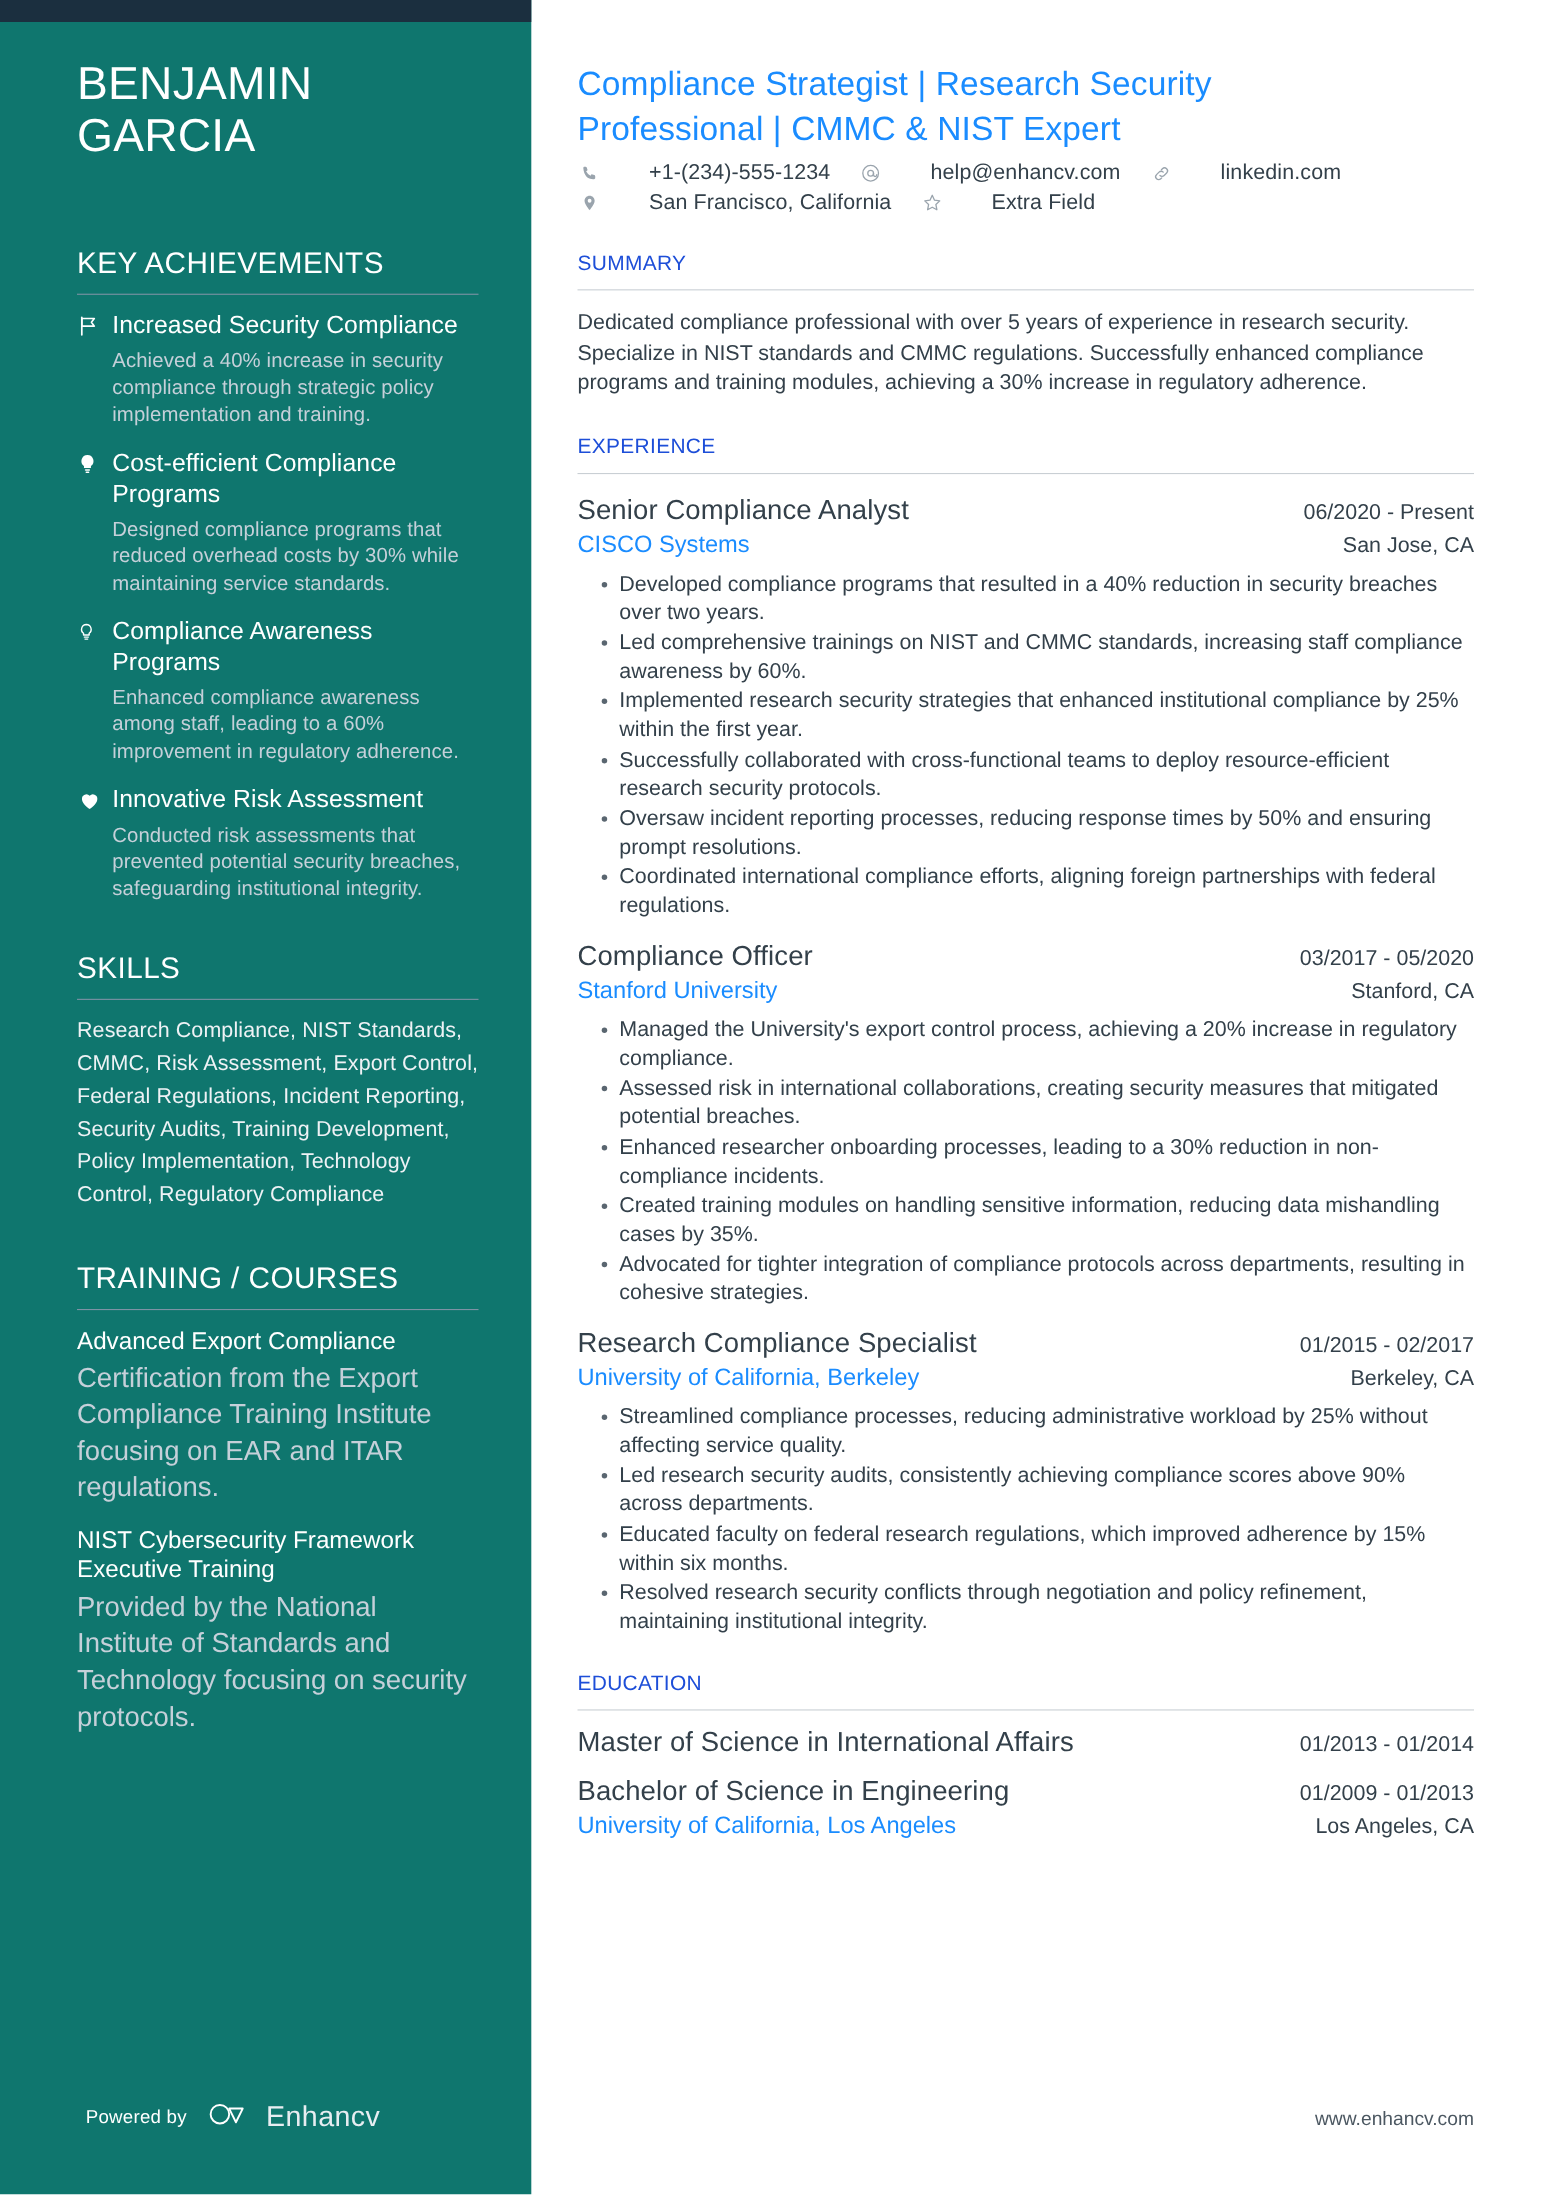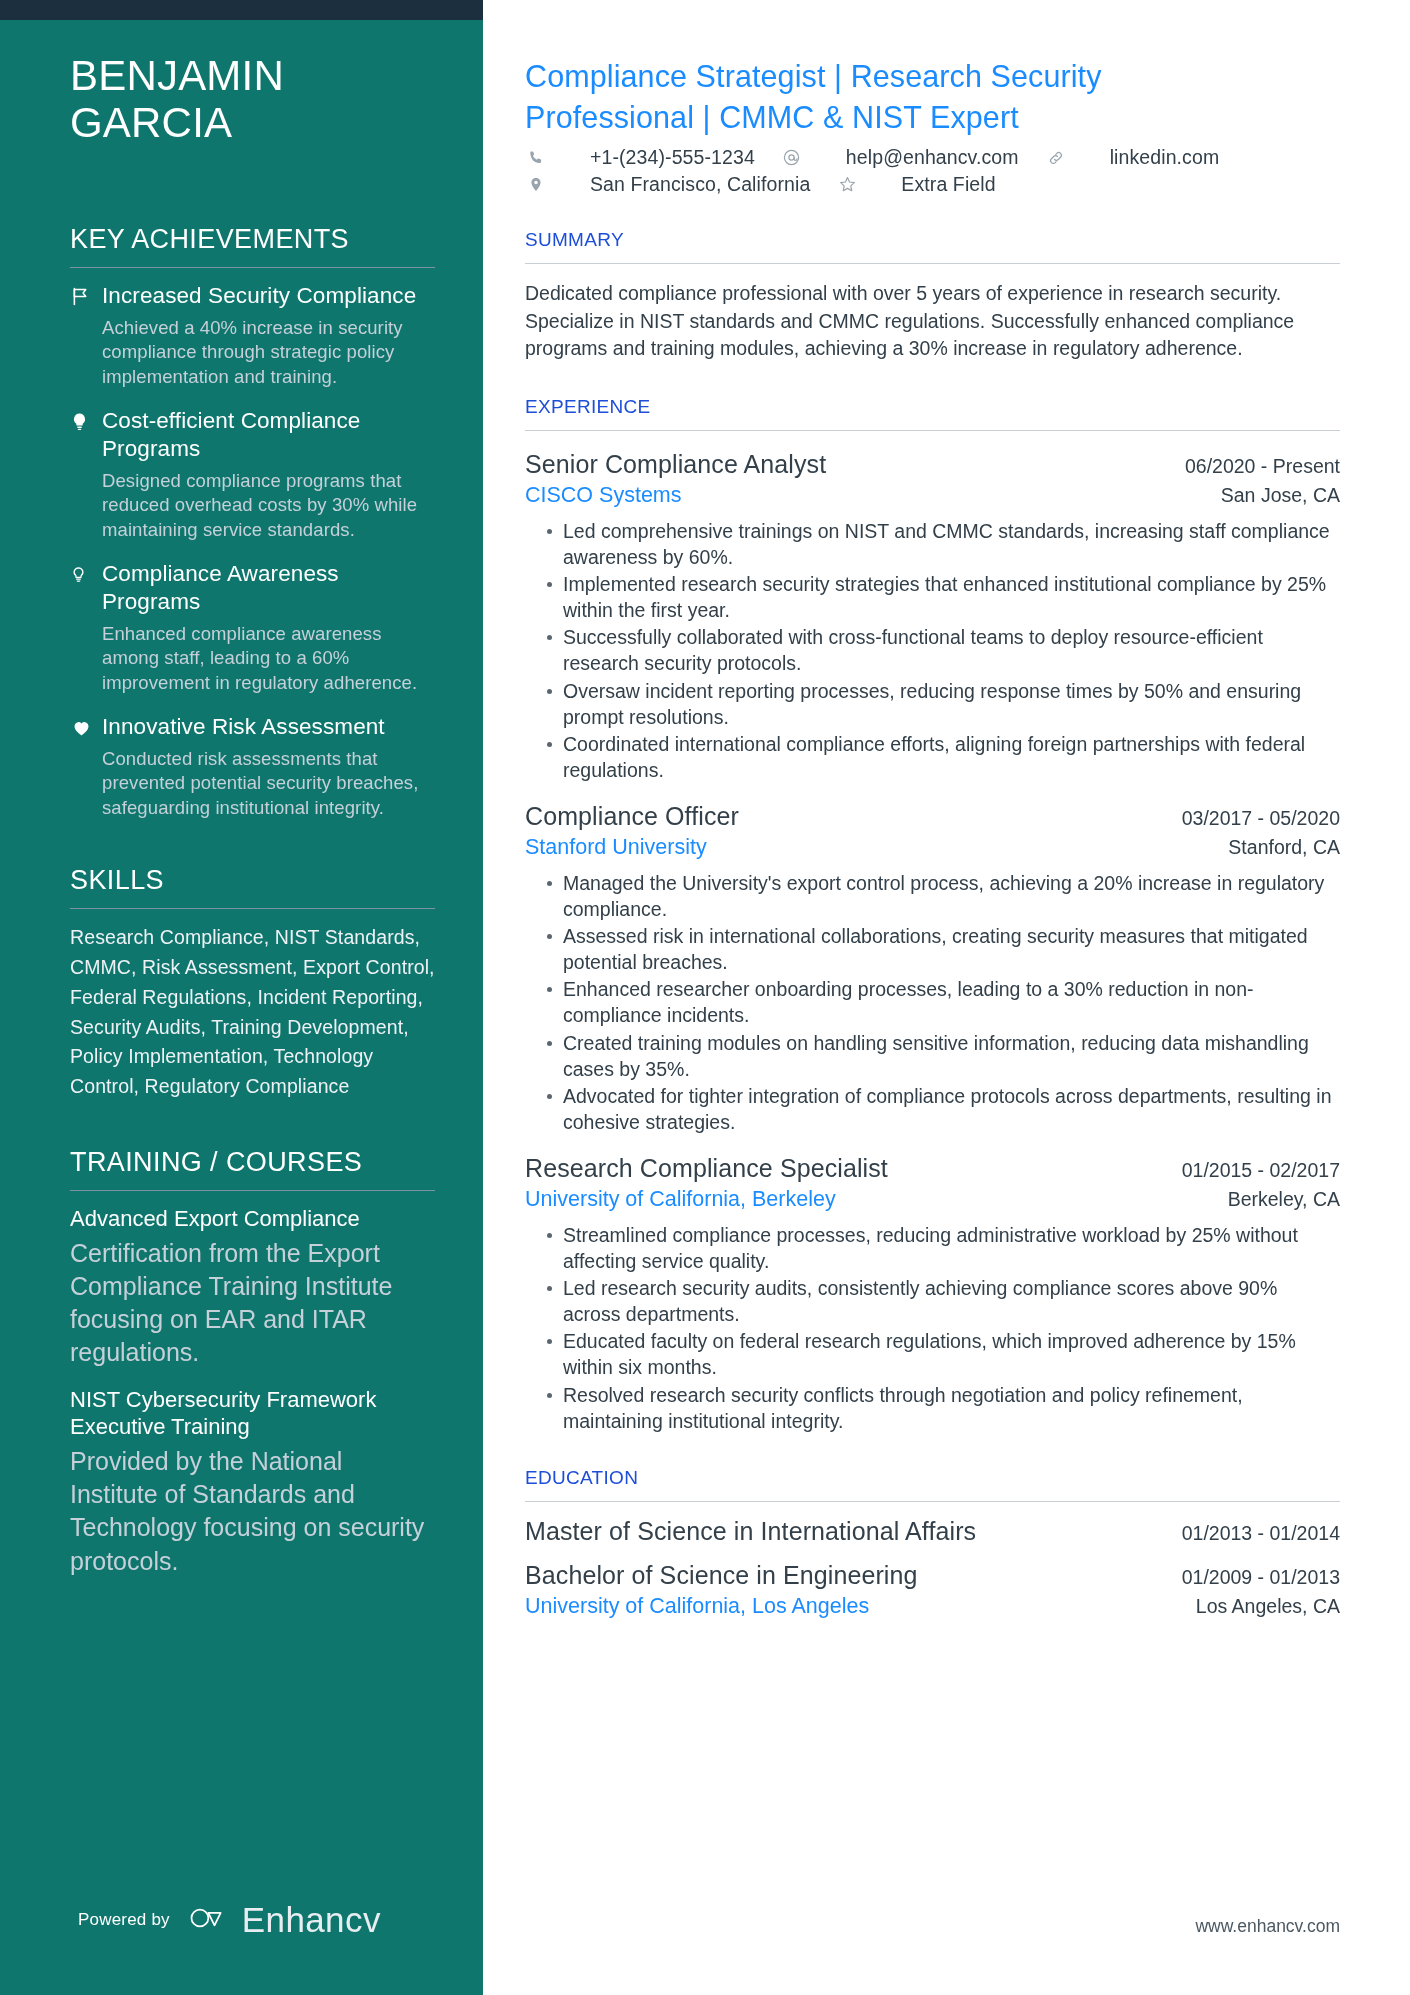--- a/index.html
+++ b/index.html
@@ -61,21 +61,21 @@
   .course:last-child { margin-bottom:0; }
   .course-title { color:#ffffff; font-size:22px; line-height:1.26; font-weight:400; }
   .course-desc { color:#c5d0d9; font-size:25px; line-height:1.33; margin-top:4px; }
 
   .powered {
     position:absolute; left:78px; bottom:55px;
     display:flex; align-items:center; gap:18px;
   }
   .powered-label { color:#ffffff; font-size:17px; letter-spacing:.2px; }
   .brand { display:flex; align-items:center; gap:10px; }
-  .brand-word { color:#e7edf1; font-size:35px; letter-spacing:.4px; }
+  .brand-word { color:#e7edf1; font-size:26px; letter-spacing:.4px; }
 
   
   .main { position:absolute; left:483px; top:0; width:927px; height:1995px; padding:0 70px 0 42px; }
 
   .headline {
     margin-top:56px;
     color:#1a8cff;
     font-size:30.5px;
     line-height:1.33;
     font-weight:400;
@@ -299,20 +299,21 @@
       <div class="entry">
         <div class="entry-head">
           <span class="entry-title">Senior Compliance Analyst</span>
           <span class="entry-date">06/2020 - Present</span>
         </div>
         <div class="entry-sub">
           <span class="entry-org">CISCO Systems</span>
           <span class="entry-loc">San Jose, CA</span>
         </div>
         <ul class="bullets">
+          <li>Developed compliance programs that resulted in a 40% reduction in security breaches over two years.</li>
           <li>Led comprehensive trainings on NIST and CMMC standards, increasing staff compliance awareness by 60%.</li>
           <li>Implemented research security strategies that enhanced institutional compliance by 25% within the first year.</li>
           <li>Successfully collaborated with cross-functional teams to deploy resource-efficient research security protocols.</li>
           <li>Oversaw incident reporting processes, reducing response times by 50% and ensuring prompt resolutions.</li>
           <li>Coordinated international compliance efforts, aligning foreign partnerships with federal regulations.</li>
         </ul>
       </div>
 
       <div class="entry">
         <div class="entry-head">

